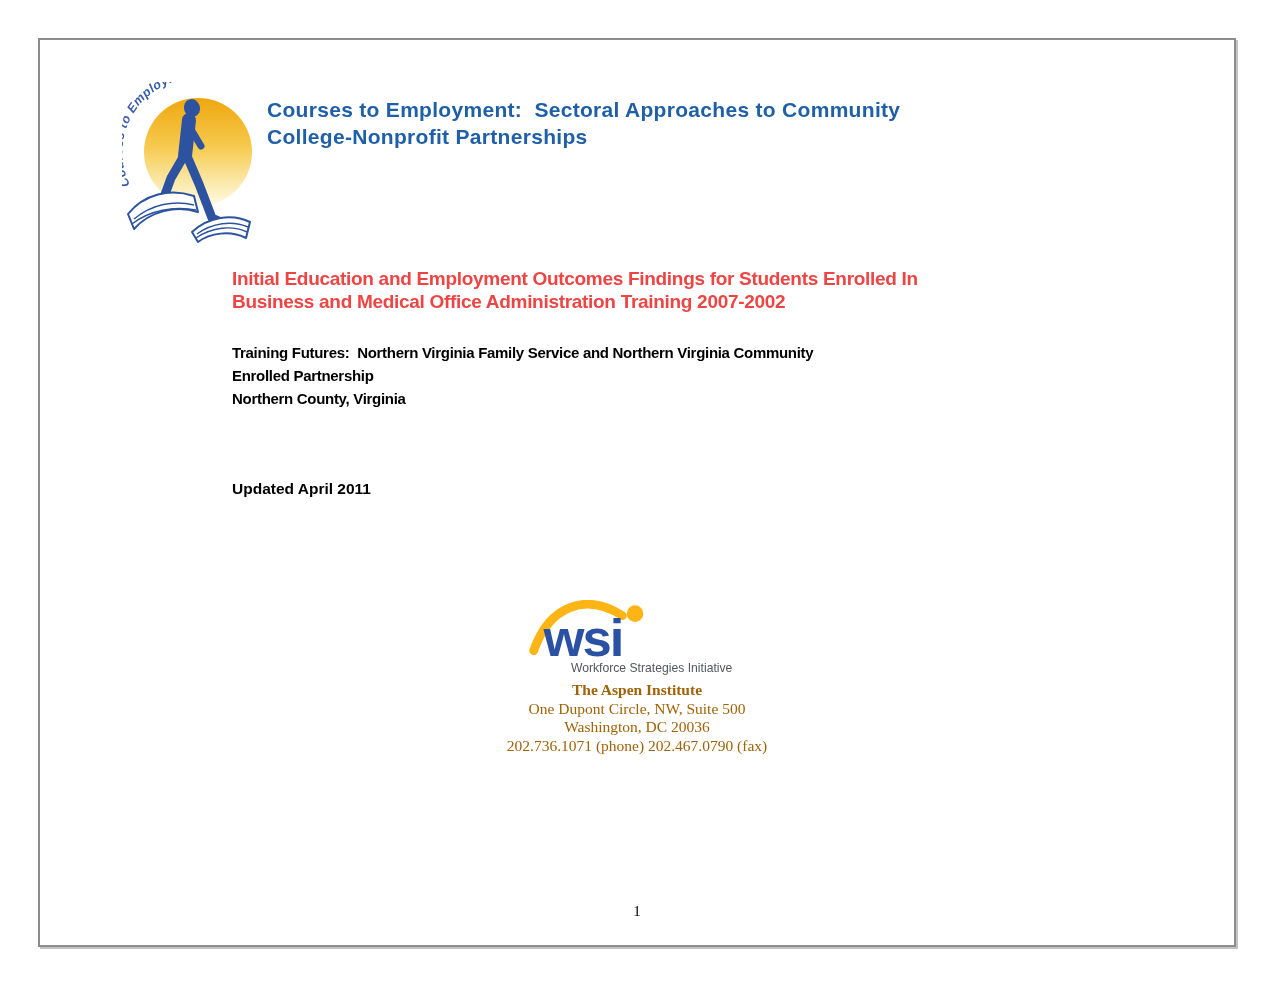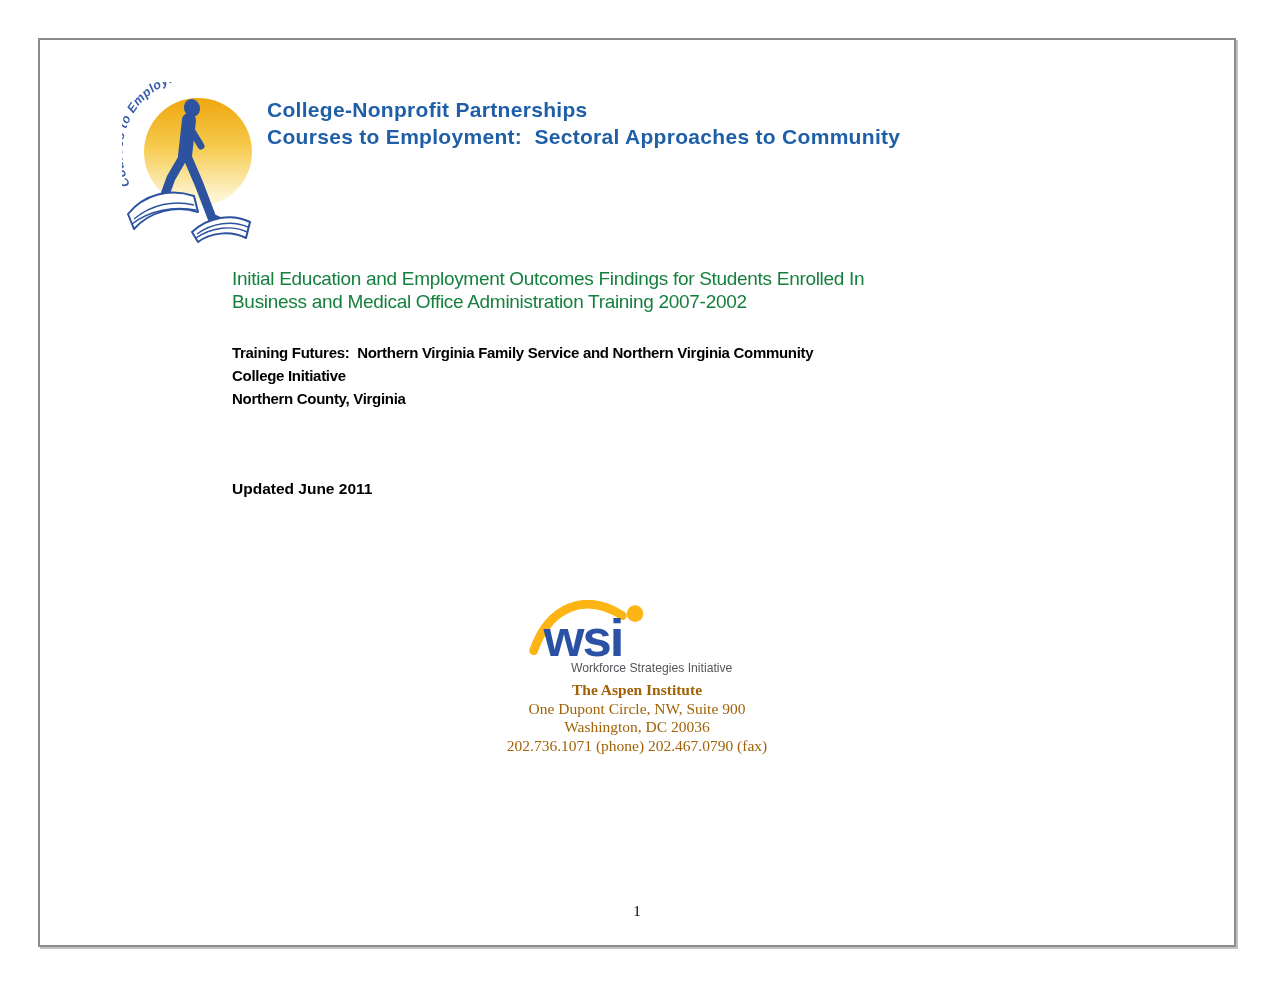--- a/index.html
+++ b/index.html
@@ -42,23 +42,23 @@
     font-weight: bold;
     line-height: 27px;
     letter-spacing: 0.3px;
   }
 
   .subtitle-block {
     position: absolute;
     left: 192px;
     top: 227px;
     width: 980px;
-    color: #15803d;
+    color: #ef4444;
     font-size: 19px;
-    font-weight: normal;
+    font-weight: bold;
     line-height: 23px;
     letter-spacing: -0.3px;
   }
   .program-block {
     position: absolute;
     left: 192px;
     top: 301px;
     width: 990px;
     color: #000000;
     font-size: 15px;
@@ -144,48 +144,48 @@
       <path d="M6 132 C22 112 48 106 72 114 L76 130 C54 123 28 129 12 147 Z"></path>
       <path d="M12 137 C30 122 52 118 72 123" fill="none" stroke-width="1.4"></path>
       <path d="M10 142 C28 128 52 124 74 128" fill="none" stroke-width="1.4"></path>
       <path d="M70 150 C86 135 110 131 128 140 L124 156 C108 148 88 151 76 160 Z"></path>
       <path d="M75 152 C90 141 110 138 126 145" fill="none" stroke-width="1.4"></path>
       <path d="M74 156 C90 145 110 143 125 150" fill="none" stroke-width="1.4"></path>
     </g>
   </svg>
 
   <div class="doc-title">
+    <div class="pre">Courses to Employment:  Sectoral Approaches to Community</div>
     <div class="pre">College-Nonprofit Partnerships</div>
-    <div class="pre">Courses to Employment:  Sectoral Approaches to Community</div>
   </div>
 
   <div class="subtitle-block">
     <div class="pre">Initial Education and Employment Outcomes Findings for Students Enrolled In</div>
     <div class="pre">Business and Medical Office Administration Training 2007-2002</div>
   </div>
 
   <div class="program-block">
     <div class="pre">Training Futures:  Northern Virginia Family Service and Northern Virginia Community</div>
-    <div class="pre">College Initiative</div>
+    <div class="pre">Enrolled Partnership</div>
     <div class="pre">Northern County, Virginia</div>
   </div>
 
   <div class="prepared-block">
-    <div class="pre">Updated June 2011</div>
+    <div class="pre">Updated April 2011</div>
   </div>
 
   <svg class="wsi-logo" viewBox="0 0 216 80">
     <path d="M 2 52 C 18 6, 55 -8, 93 16" fill="none" stroke="#FDB515" stroke-width="9" stroke-linecap="round"></path>
     <circle cx="106" cy="14" r="8.5" fill="#FDB515"></circle>
     <text x="12" y="57" font-size="54" font-weight="bold" letter-spacing="-2" font-family="Liberation Sans, sans-serif" fill="#2B51A5">wsi</text>
     <text x="123" y="74" font-size="12.5" text-anchor="middle" font-family="Liberation Sans, sans-serif" fill="#55565A">Workforce Strategies Initiative</text>
   </svg>
 
   <div class="aspen-block">
     <div class="org-name">The Aspen Institute</div>
-    <div>One Dupont Circle, NW, Suite 900</div>
+    <div>One Dupont Circle, NW, Suite 500</div>
     <div>Washington, DC 20036</div>
     <div>202.736.1071 (phone) 202.467.0790 (fax)</div>
   </div>
 
   <div class="page-number">1</div>
 
 </div>
 
 </body></html>

